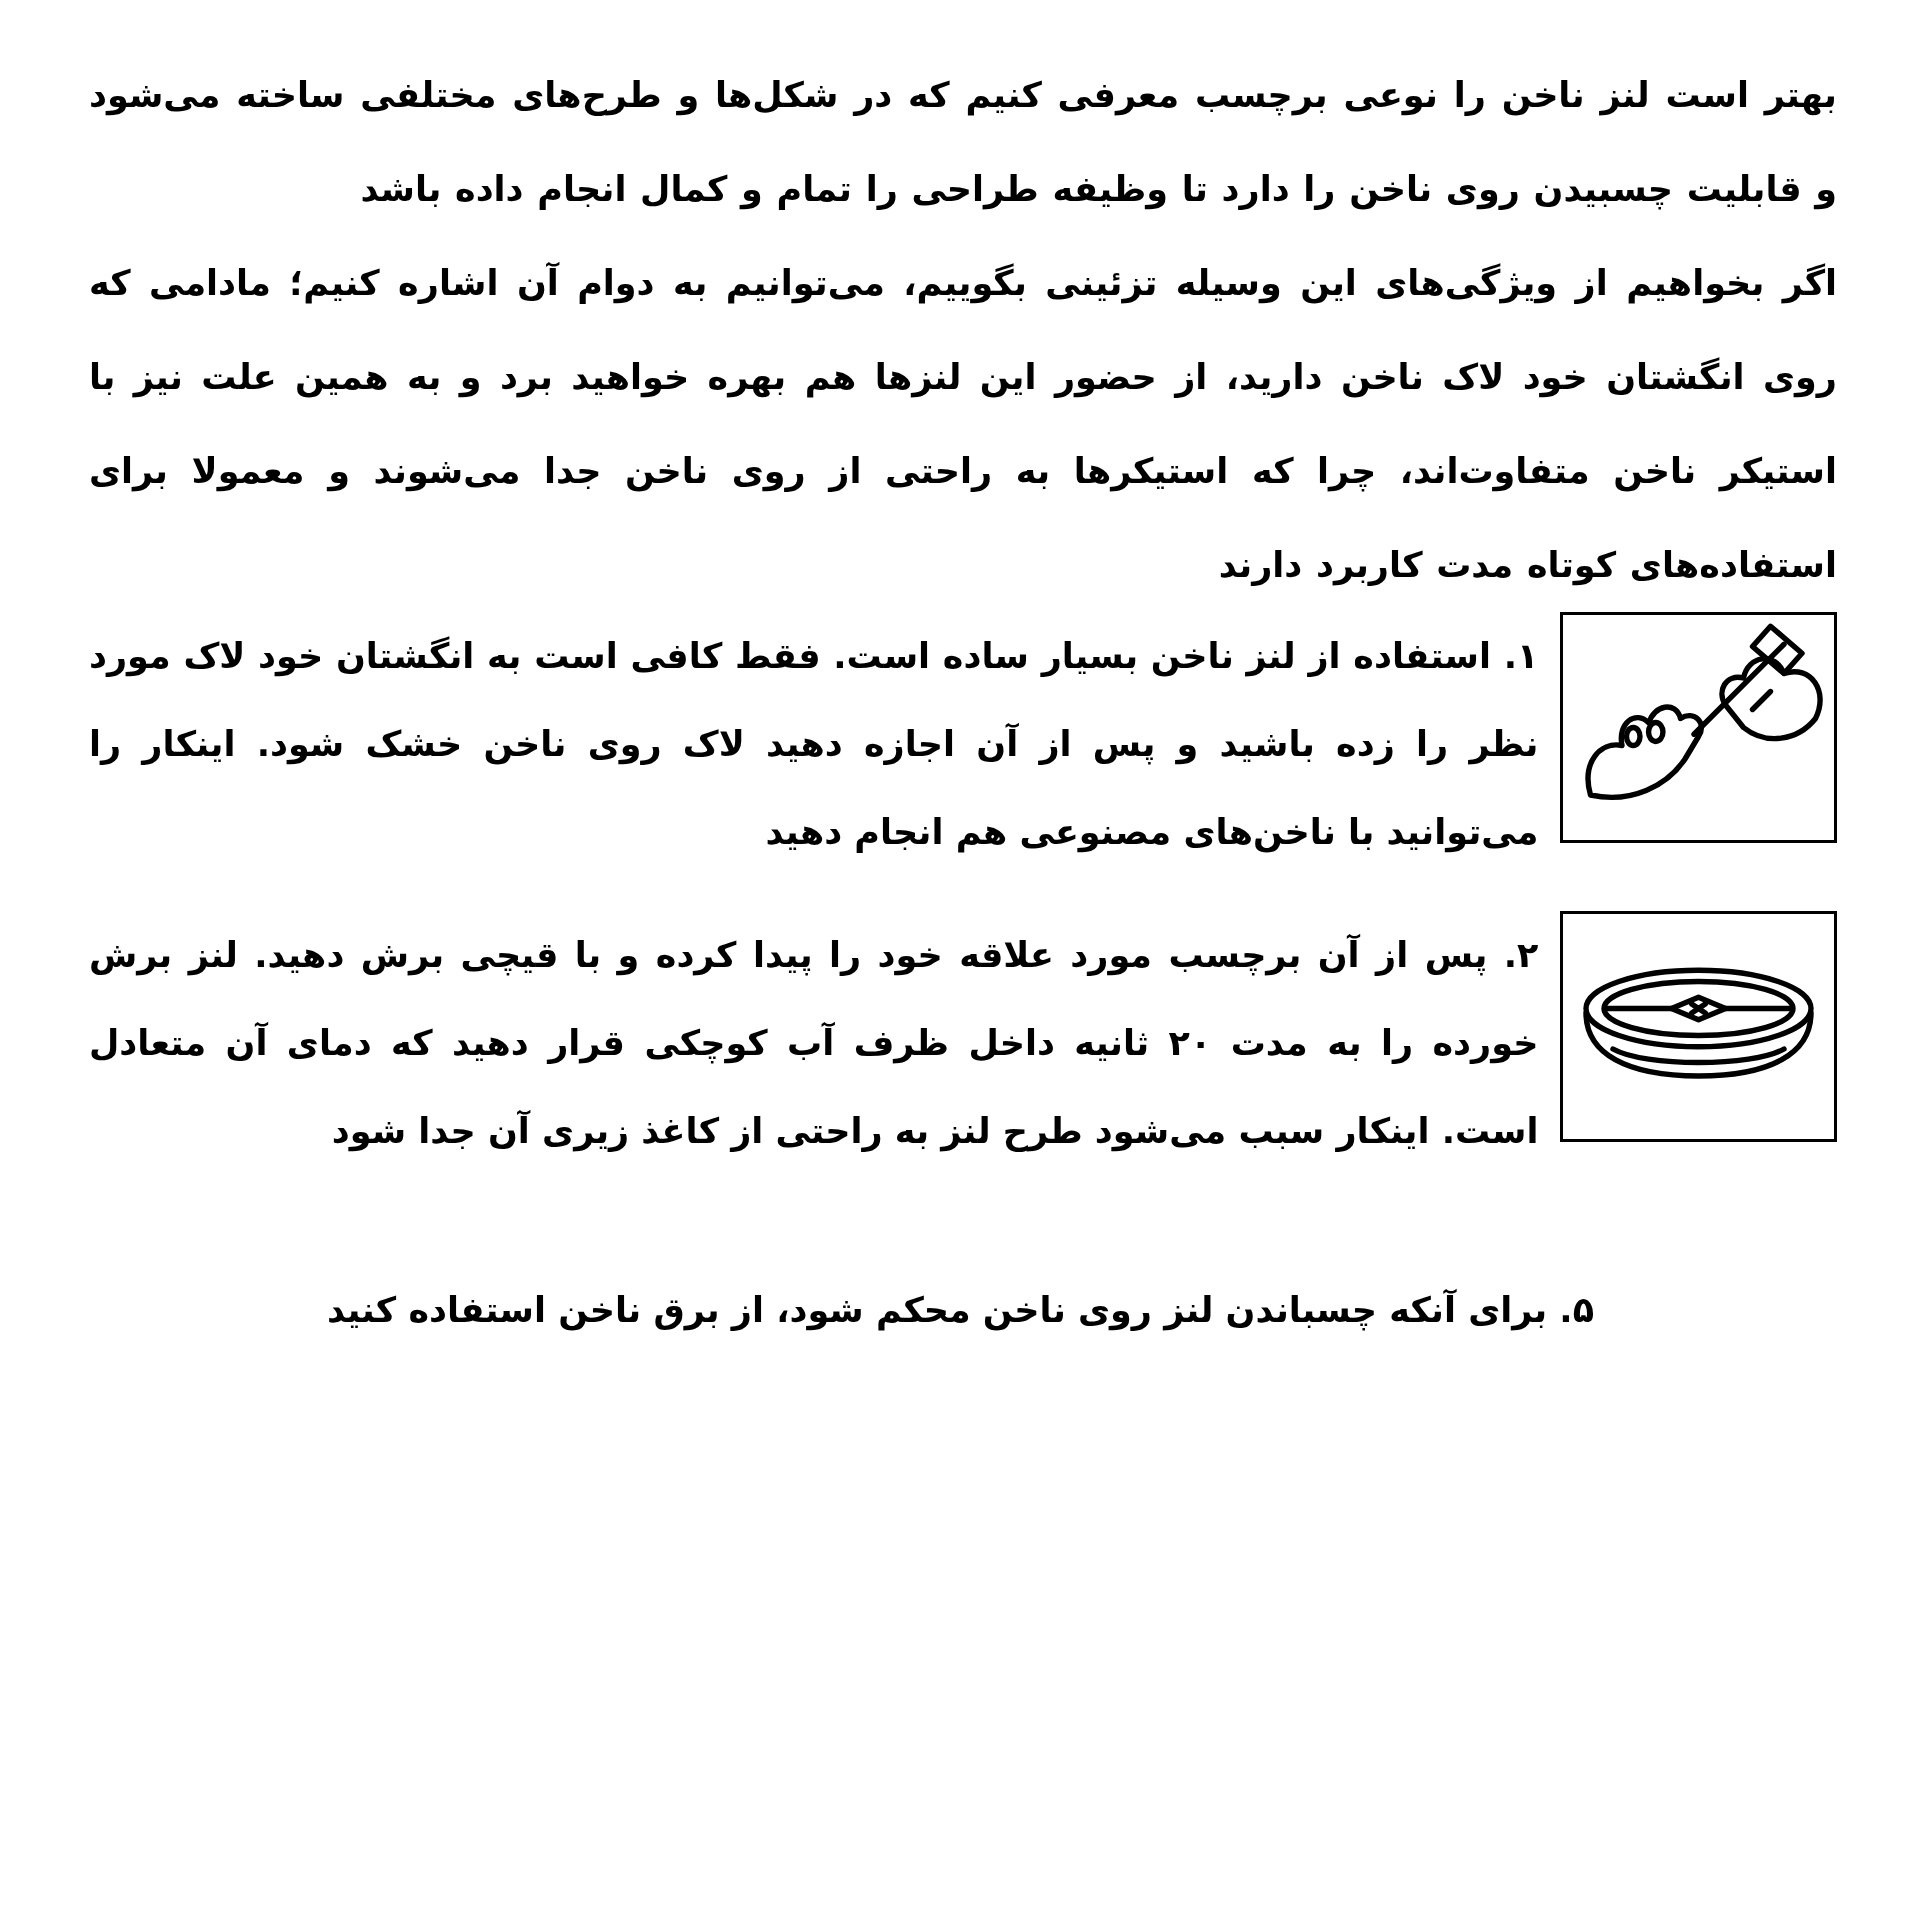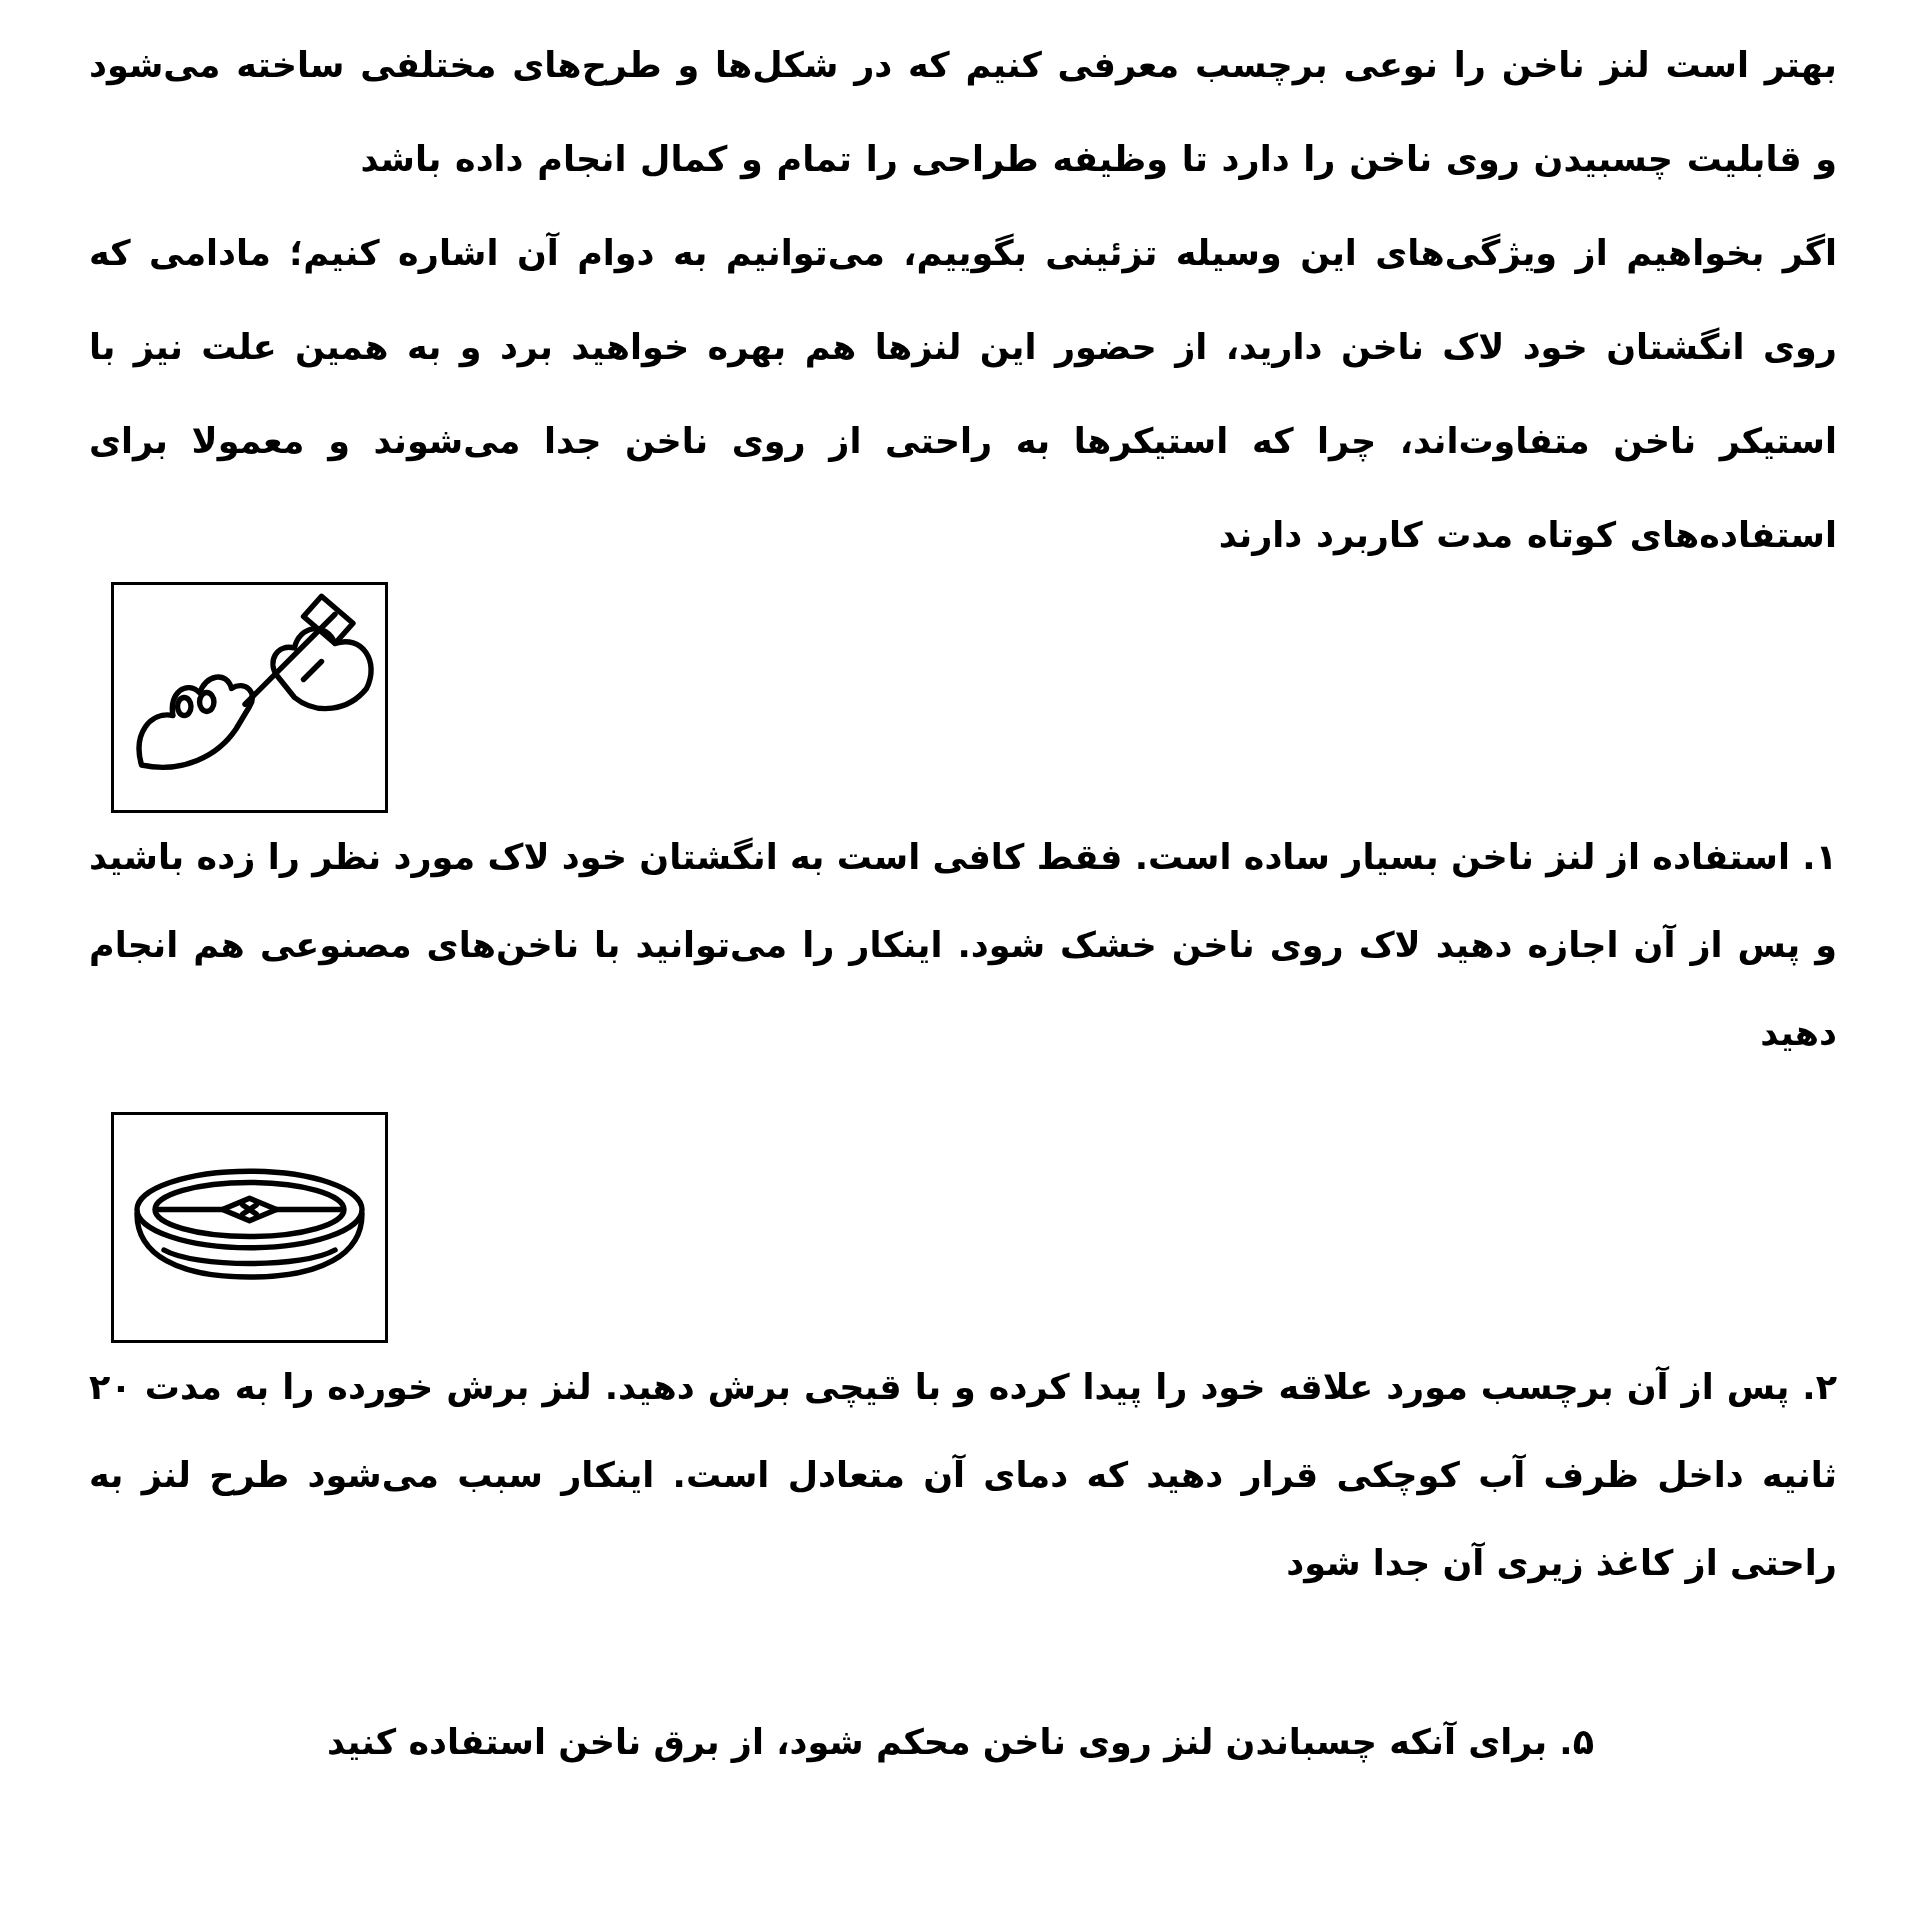--- a/index.html
+++ b/index.html
@@ -12,42 +12,41 @@
   }
   body{
     font-family:"DejaVu Sans", sans-serif;
     color:#000000;
     direction:rtl;
   }
   .page{
     box-sizing:border-box;
     width:1926px;
     height:1926px;
-    padding:18px 89px 31px 89px;
+    padding:48px 89px 31px 89px;
   }
   .intro p{
     margin:0;
     font-size:35px;
     font-weight:bold;
     line-height:94px;
     text-align:justify;
     word-spacing:1.5px;
   }
   h1.heading{
     margin:21.6px 0 20px 0;
     font-size:54px;
     font-weight:900;
     text-align:center;
     letter-spacing:0;
   }
   .step{
     display:flex;
-    align-items:flex-end;
+    align-items:flex-start;
     margin-bottom:35px;
-    flex-direction:column;
   }
   .step .illus{
     flex:0 0 auto;
     width:271px;
     height:225px;
     border:3.1px solid #000;
     margin-left:21.6px;
     background:#fff;
     display:flex;
     align-items:center;

